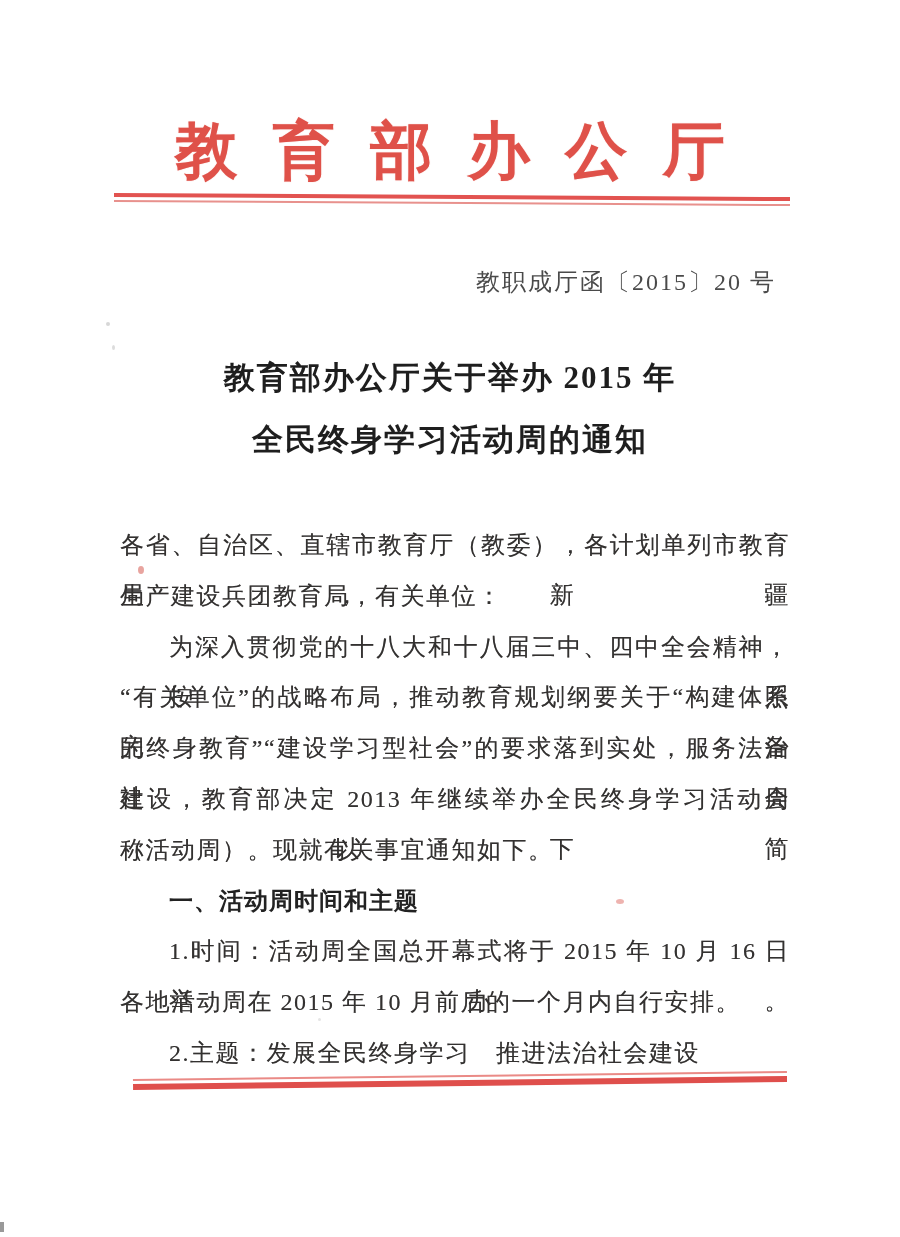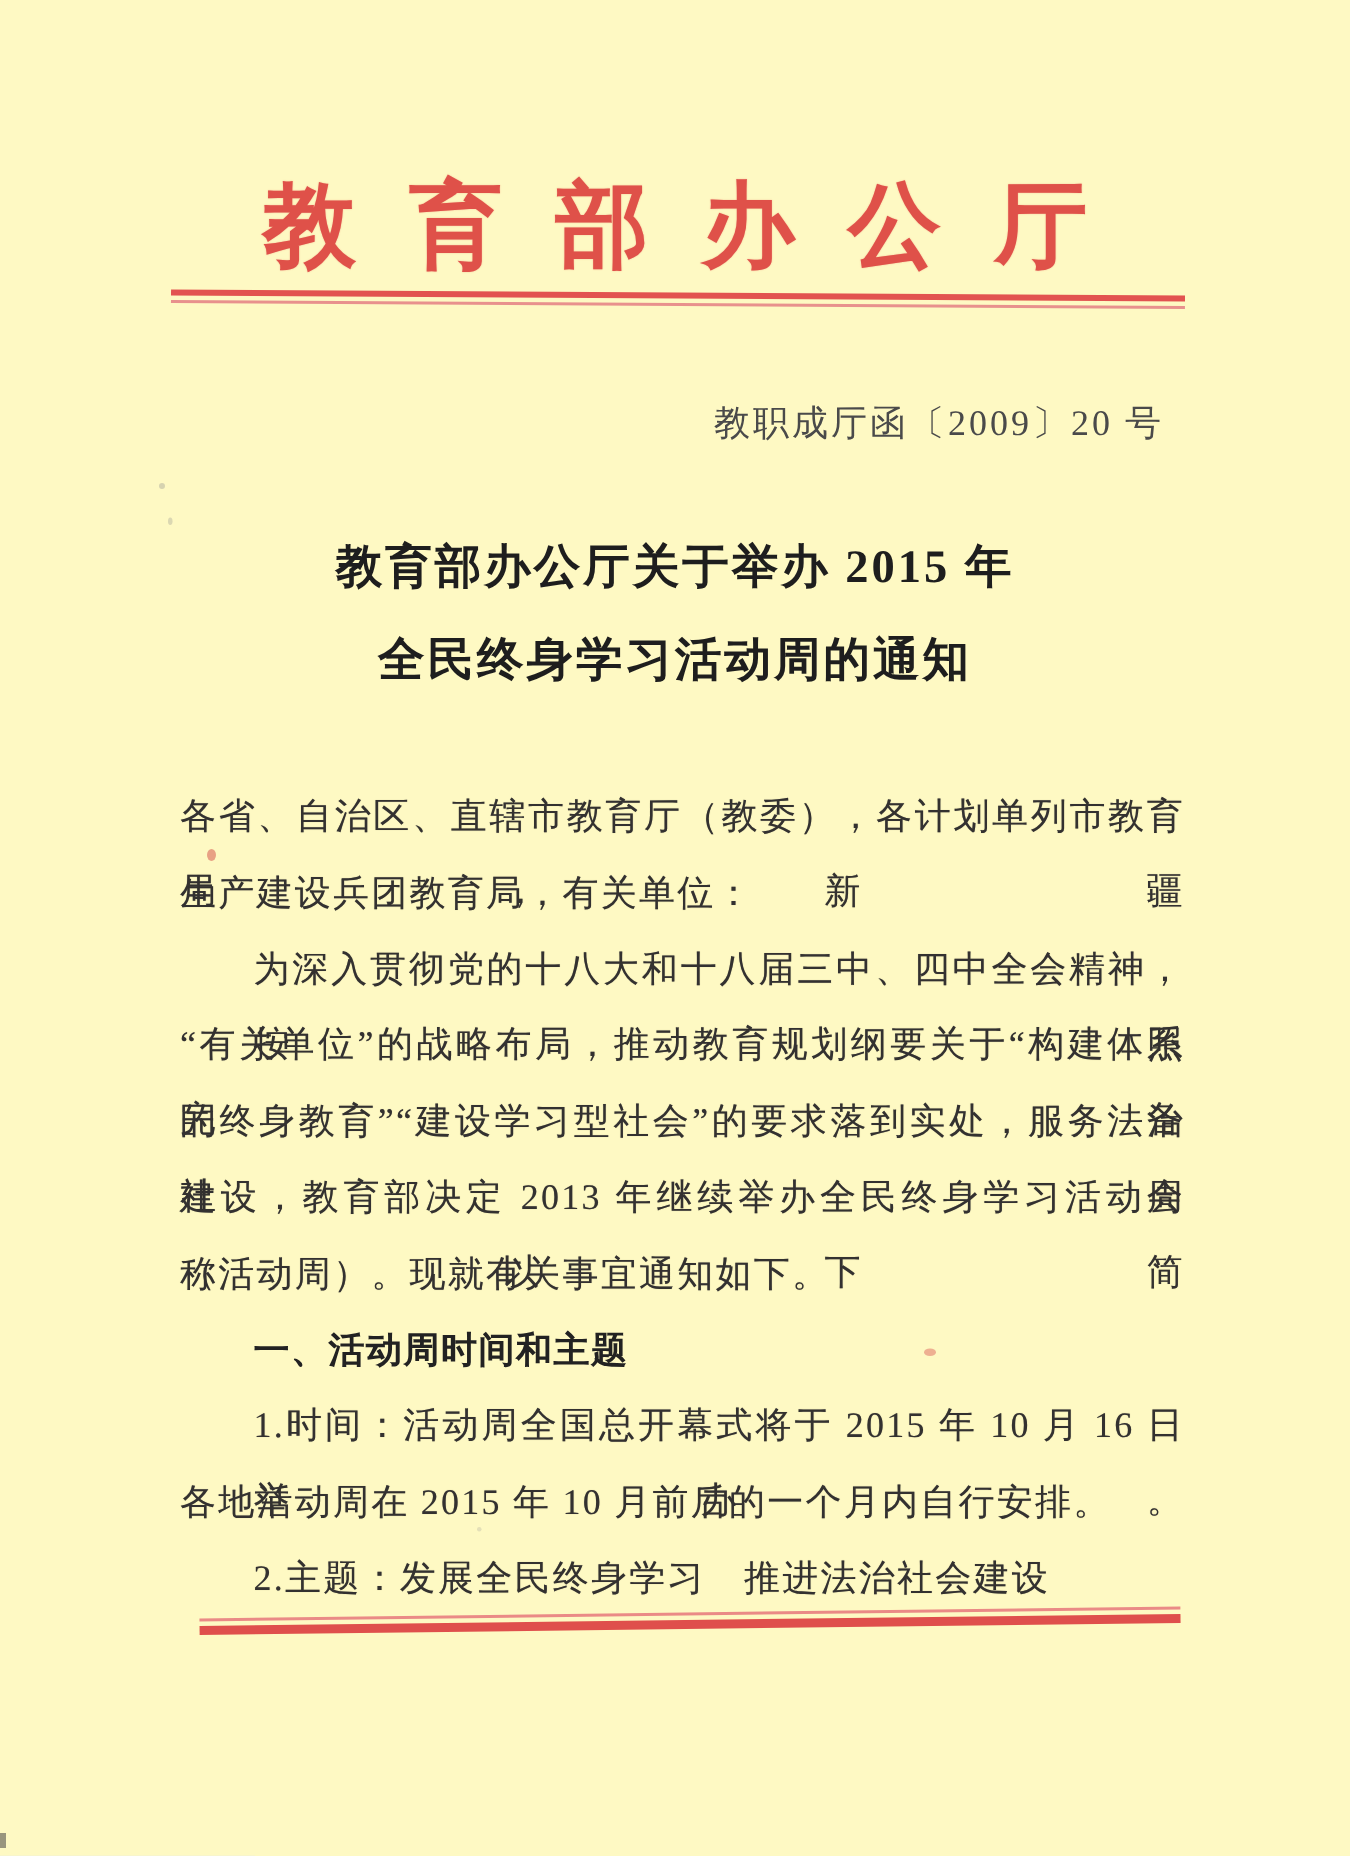--- a/index.html
+++ b/index.html
@@ -1,21 +1,21 @@
 <!DOCTYPE html>
 <html><head>
 <meta charset="utf-8">
 <style>
   html,body{margin:0;padding:0;}
   body{background:#e8e8e8;}
   .page{
     position:relative;
     width:900px;height:1237px;
     margin:0 auto;
-    background:#fef9c3;
+    background:#ffffff;
     overflow:hidden;
     font-family:"Liberation Serif","DejaVu Serif",serif;
     color:#363636;
   }
   
   .letterhead{
     position:absolute;left:0;right:0;top:118px;
     text-align:center;
     font-size:62px;line-height:66px;
     font-weight:bold;
@@ -90,21 +90,21 @@
 
 <div class="page">
 
   <div class="letterhead">教 育 部 办 公 厅</div>
 
   <div class="letterhead-rule">
     <div class="thick"></div>
     <div class="thin"></div>
   </div>
 
-  <div class="doc-number">教职成厅函〔2009〕20 号</div>
+  <div class="doc-number">教职成厅函〔2015〕20 号</div>
 
   <div class="notice-title title-1">教育部办公厅关于举办 2015 年</div>
   <div class="notice-title title-2">全民终身学习活动周的通知</div>
 
   <div class="body-text">
     <div class="tline jline">各省、自治区、直辖市教育厅（教委），各计划单列市教育局，新疆</div>
     <div class="tline">生产建设兵团教育局，有关单位：</div>
     <div class="tline jline indent">为深入贯彻党的十八大和十八届三中、四中全会精神，按照</div>
     <div class="tline jline">“有关单位”的战略布局，推动教育规划纲要关于“构建体系完备</div>
     <div class="tline jline">的终身教育”“建设学习型社会”的要求落到实处，服务法治社会</div>

